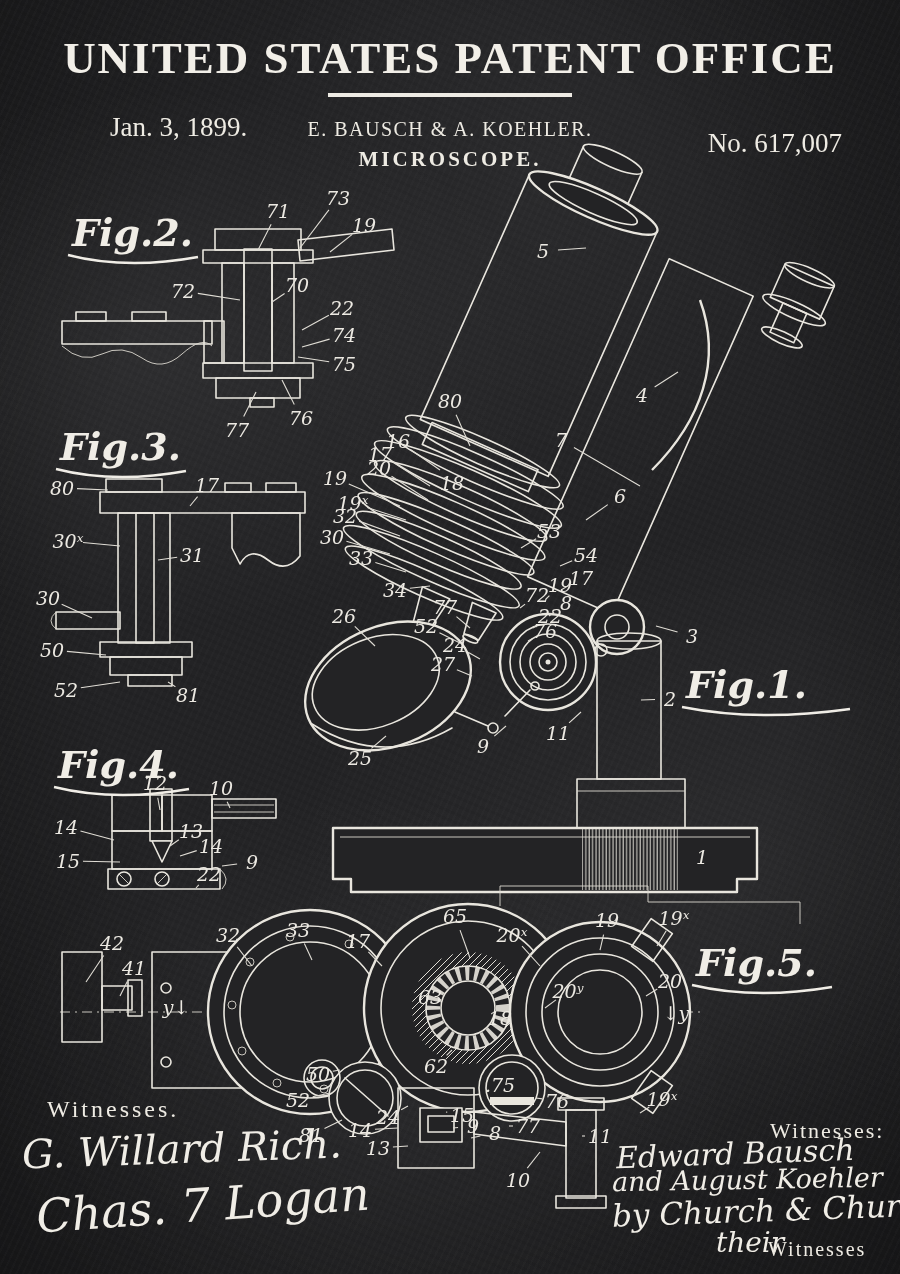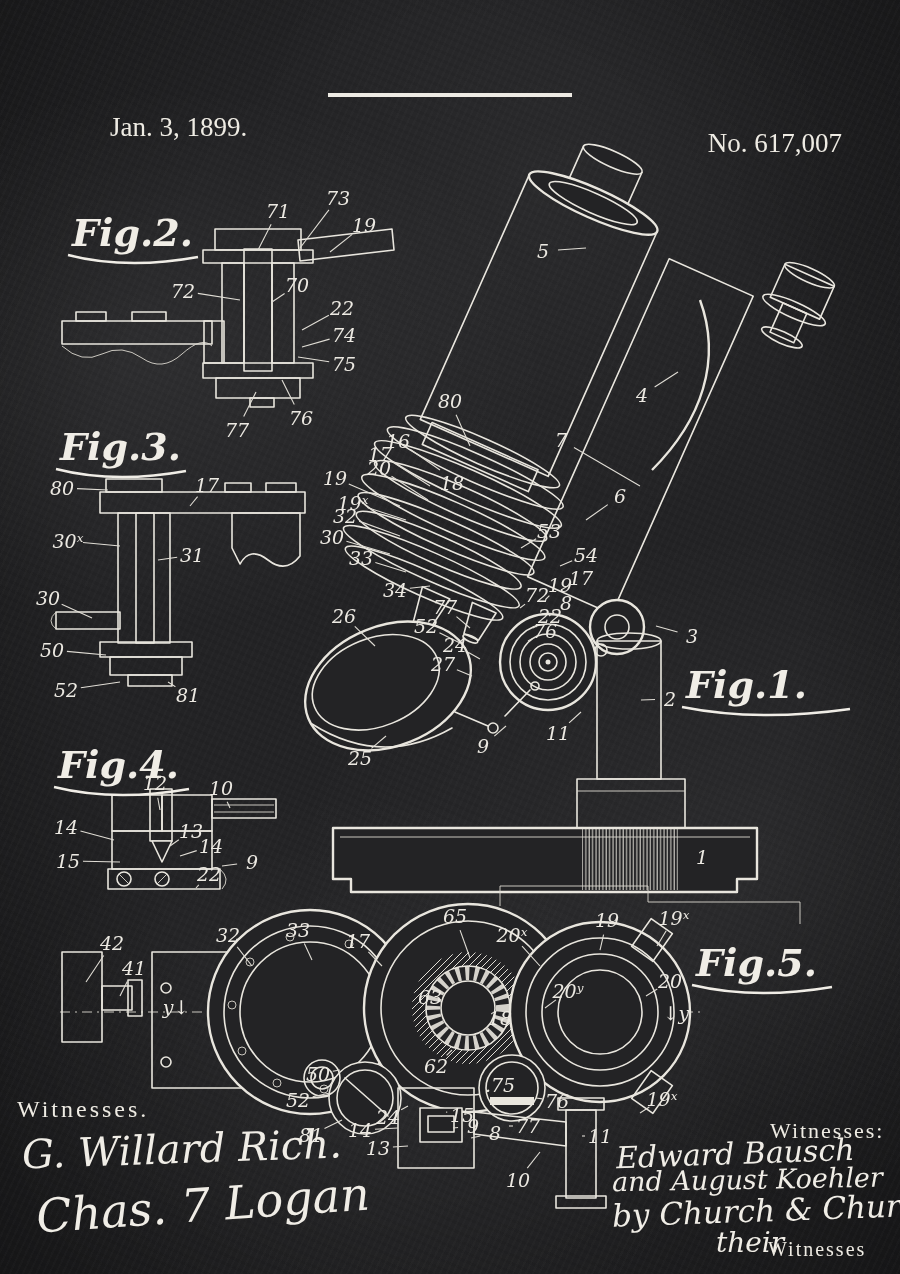--- a/index.html
+++ b/index.html
@@ -25,21 +25,21 @@
   .hdr-subject{top:147px;left:0;right:0;text-align:center;font-weight:bold;font-size:21px;letter-spacing:3px;}
   svg.drawing{position:absolute;left:0;top:0;}
   .s{stroke:#e9e6de;stroke-width:1.6;fill:none;stroke-linejoin:round;stroke-linecap:round;}
   .s2{stroke:#e9e6de;stroke-width:2.4;fill:none;stroke-linejoin:round;}
   .thin{stroke:#ddd9d0;stroke-width:.9;fill:none;}
   .fill-bg{fill:#232325;}
   .fig-label{font:italic bold 38px "DejaVu Serif",serif;fill:#f0ede6;}
   .part-label{font:italic 19px "DejaVu Serif",serif;fill:#ece9e2;text-anchor:middle;}
   .leader{stroke:#e0ddd5;stroke-width:1.1;}
   .flourish{stroke:#f0ede6;stroke-width:2.4;fill:none;}
-  .witnesses{left:17px;top:1096px;font-size:24px;letter-spacing:3px;}
+  .witnesses{left:47px;top:1096px;font-size:24px;letter-spacing:3px;}
   .sig{font-family:"DejaVu Serif",serif;font-style:italic;color:#f0ede6;white-space:nowrap;}
   .sig-w1{left:22px;top:1126px;font-size:40px;transform:rotate(-2deg);}
   .sig-w2{left:36px;top:1178px;font-size:46px;transform:rotate(-4deg);}
   .inventors-h{left:770px;top:1118px;font-size:22px;letter-spacing:2px;}
   .sig-i1{left:616px;top:1136px;font-size:30px;transform:rotate(-2deg);}
   .sig-i2{left:612px;top:1164px;font-size:27px;transform:rotate(-1deg);}
   .sig-i3{left:612px;top:1192px;font-size:31px;transform:rotate(-2deg);}
   .their{left:716px;top:1226px;font-size:28px;}
   .attorneys{left:768px;top:1238px;font-size:20px;letter-spacing:2px;}
 </style>
@@ -407,23 +407,26 @@
         <text x="528" y="1133" class="part-label">77</text>
         <line class="leader" x1="585" y1="1136" x2="582" y2="1136"></line>
         <text x="600" y="1143" class="part-label">11</text>
         <line class="leader" x1="527.2673232789786" y1="1168.2052249176636" x2="540" y2="1152"></line>
         <text x="518" y="1187" class="part-label">10</text>
         <line class="leader" x1="649.3450776840184" y1="1107.0531323828973" x2="640" y2="1113"></line>
         <text x="662" y="1106" class="part-label">19ˣ</text>
       </g>
   </svg>
 
+  <div class="abs hdr-title">UNITED STATES PATENT OFFICE</div>
   <div class="abs divider"></div>
   <div class="abs hdr-date">Jan. 3, 1899.</div>
+  <div class="abs hdr-name">E. BAUSCH &amp; A. KOEHLER.</div>
   <div class="abs hdr-no">No. 617,007</div>
+  <div class="abs hdr-subject">MICROSCOPE.</div>
 
   <div class="abs witnesses">Witnesses.</div>
   <div class="abs sig sig-w1">G. Willard Rich.</div>
   <div class="abs sig sig-w2">Chas. 7 Logan</div>
   <div class="abs inventors-h">Witnesses:</div>
   <div class="abs sig sig-i1">Edward Bausch</div>
   <div class="abs sig sig-i2">and August Koehler</div>
   <div class="abs sig sig-i3">by Church &amp; Church</div>
   <div class="abs sig their">their</div>
   <div class="abs attorneys">Witnesses</div>

